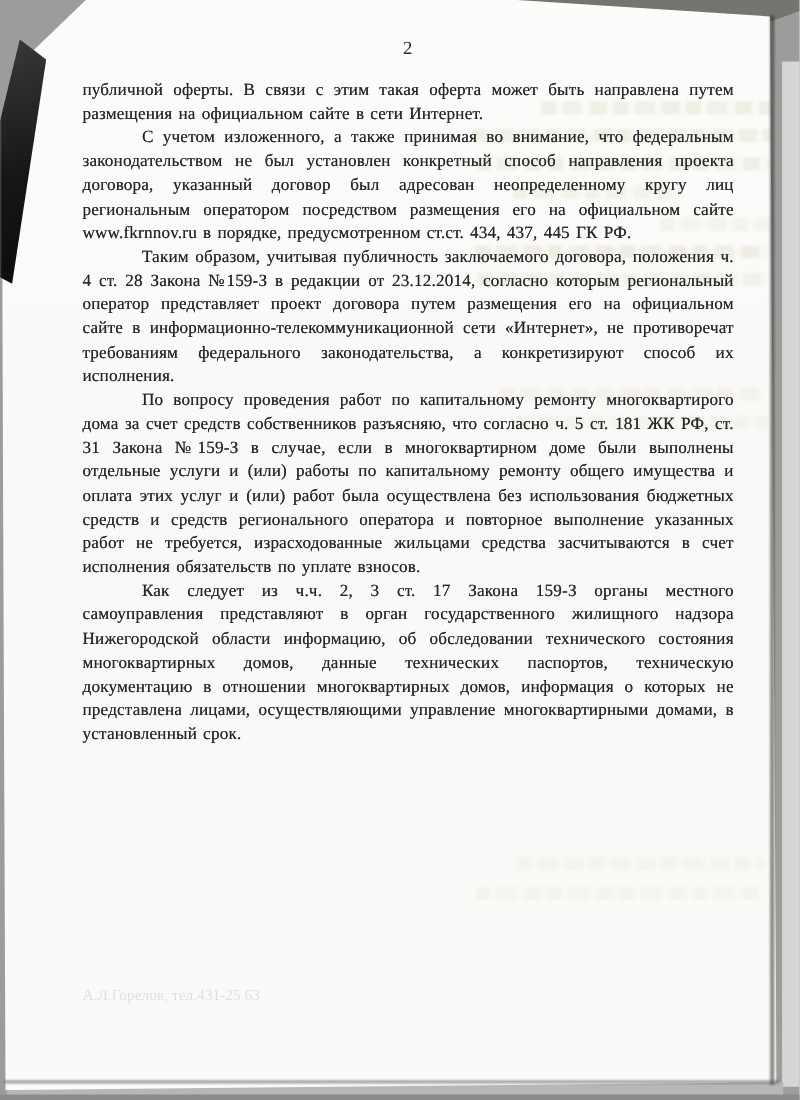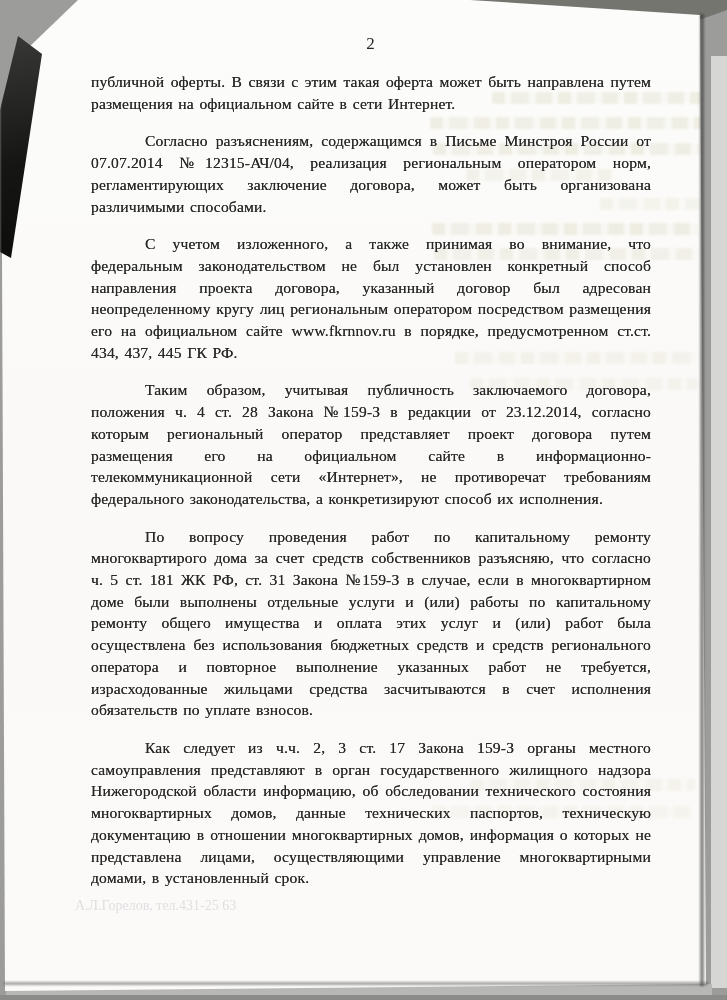--- a/index.html
+++ b/index.html
@@ -61,21 +61,21 @@
     position: absolute; left: 75px; top: 34px; width: 592px;
     color: #272727;
   }
   .page-number {
     text-align: center;
     font-size: 17px;
     margin-bottom: 17px;
     letter-spacing: 1px;
   }
   .para {
-    margin: 16px;
+    margin: 0;
     font-size: 15.6px;
     line-height: 21.7px;
     text-align: justify;
     text-indent: 54px;
     letter-spacing: 0.15px;
     word-spacing: 1.5px;
     text-shadow: 0 0 0.4px rgba(45,45,45,0.85);
     hyphens: none;
   }
   .para.continuation { text-indent: 0; }
@@ -128,21 +128,20 @@
     <div class="smudge sm6"></div>
     <div class="smudge sm7"></div>
     <div class="smudge sm8"></div>
     <div class="smudge sm9"></div>
     <div class="smudge sm10"></div>
     <div class="smudge sm11"></div>
 
     <div class="content">
       <div class="page-number">2</div>
       <p class="para continuation">публичной оферты. В связи с этим такая оферта может быть направлена путем размещения на официальном сайте в сети Интернет.</p>
-      <p class="para">Согласно разъяснениям, содержащимся в Письме Минстроя России от 07.07.2014 №12315-АЧ/04, реализация региональным оператором норм, регламентирующих заключение договора, может быть организована различимыми способами.</p>
       <p class="para">С учетом изложенного, а также принимая во внимание, что федеральным законодательством не был установлен конкретный способ направления проекта договора, указанный договор был адресован неопределенному кругу лиц региональным оператором посредством размещения его на официальном сайте www.fkrnnov.ru в порядке, предусмотренном ст.ст. 434, 437, 445 ГК РФ.</p>
       <p class="para">Таким образом, учитывая публичность заключаемого договора, положения ч. 4 ст. 28 Закона №159-З в редакции от 23.12.2014, согласно которым региональный оператор представляет проект договора путем размещения его на официальном сайте в информационно-телекоммуникационной сети «Интернет», не противоречат требованиям федерального законодательства, а конкретизируют способ их исполнения.</p>
       <p class="para">По вопросу проведения работ по капитальному ремонту многоквартирого дома за счет средств собственников разъясняю, что согласно ч. 5 ст. 181 ЖК РФ, ст. 31 Закона №159-З в случае, если в многоквартирном доме были выполнены отдельные услуги и (или) работы по капитальному ремонту общего имущества и оплата этих услуг и (или) работ была осуществлена без использования бюджетных средств и средств регионального оператора и повторное выполнение указанных работ не требуется, израсходованные жильцами средства засчитываются в счет исполнения обязательств по уплате взносов.</p>
       <p class="para">Как следует из ч.ч. 2, 3 ст. 17 Закона 159-З органы местного самоуправления представляют в орган государственного жилищного надзора Нижегородской области информацию, об обследовании технического состояния многоквартирных домов, данные технических паспортов, техническую документацию в отношении многоквартирных домов, информация о которых не представлена лицами, осуществляющими управление многоквартирными домами, в установленный срок.</p>
     </div>
 
     <div class="footer-note">А.Л.Горелов, тел.431-25 63</div>
   </div>
 
   <div class="fold-shadow"></div>

